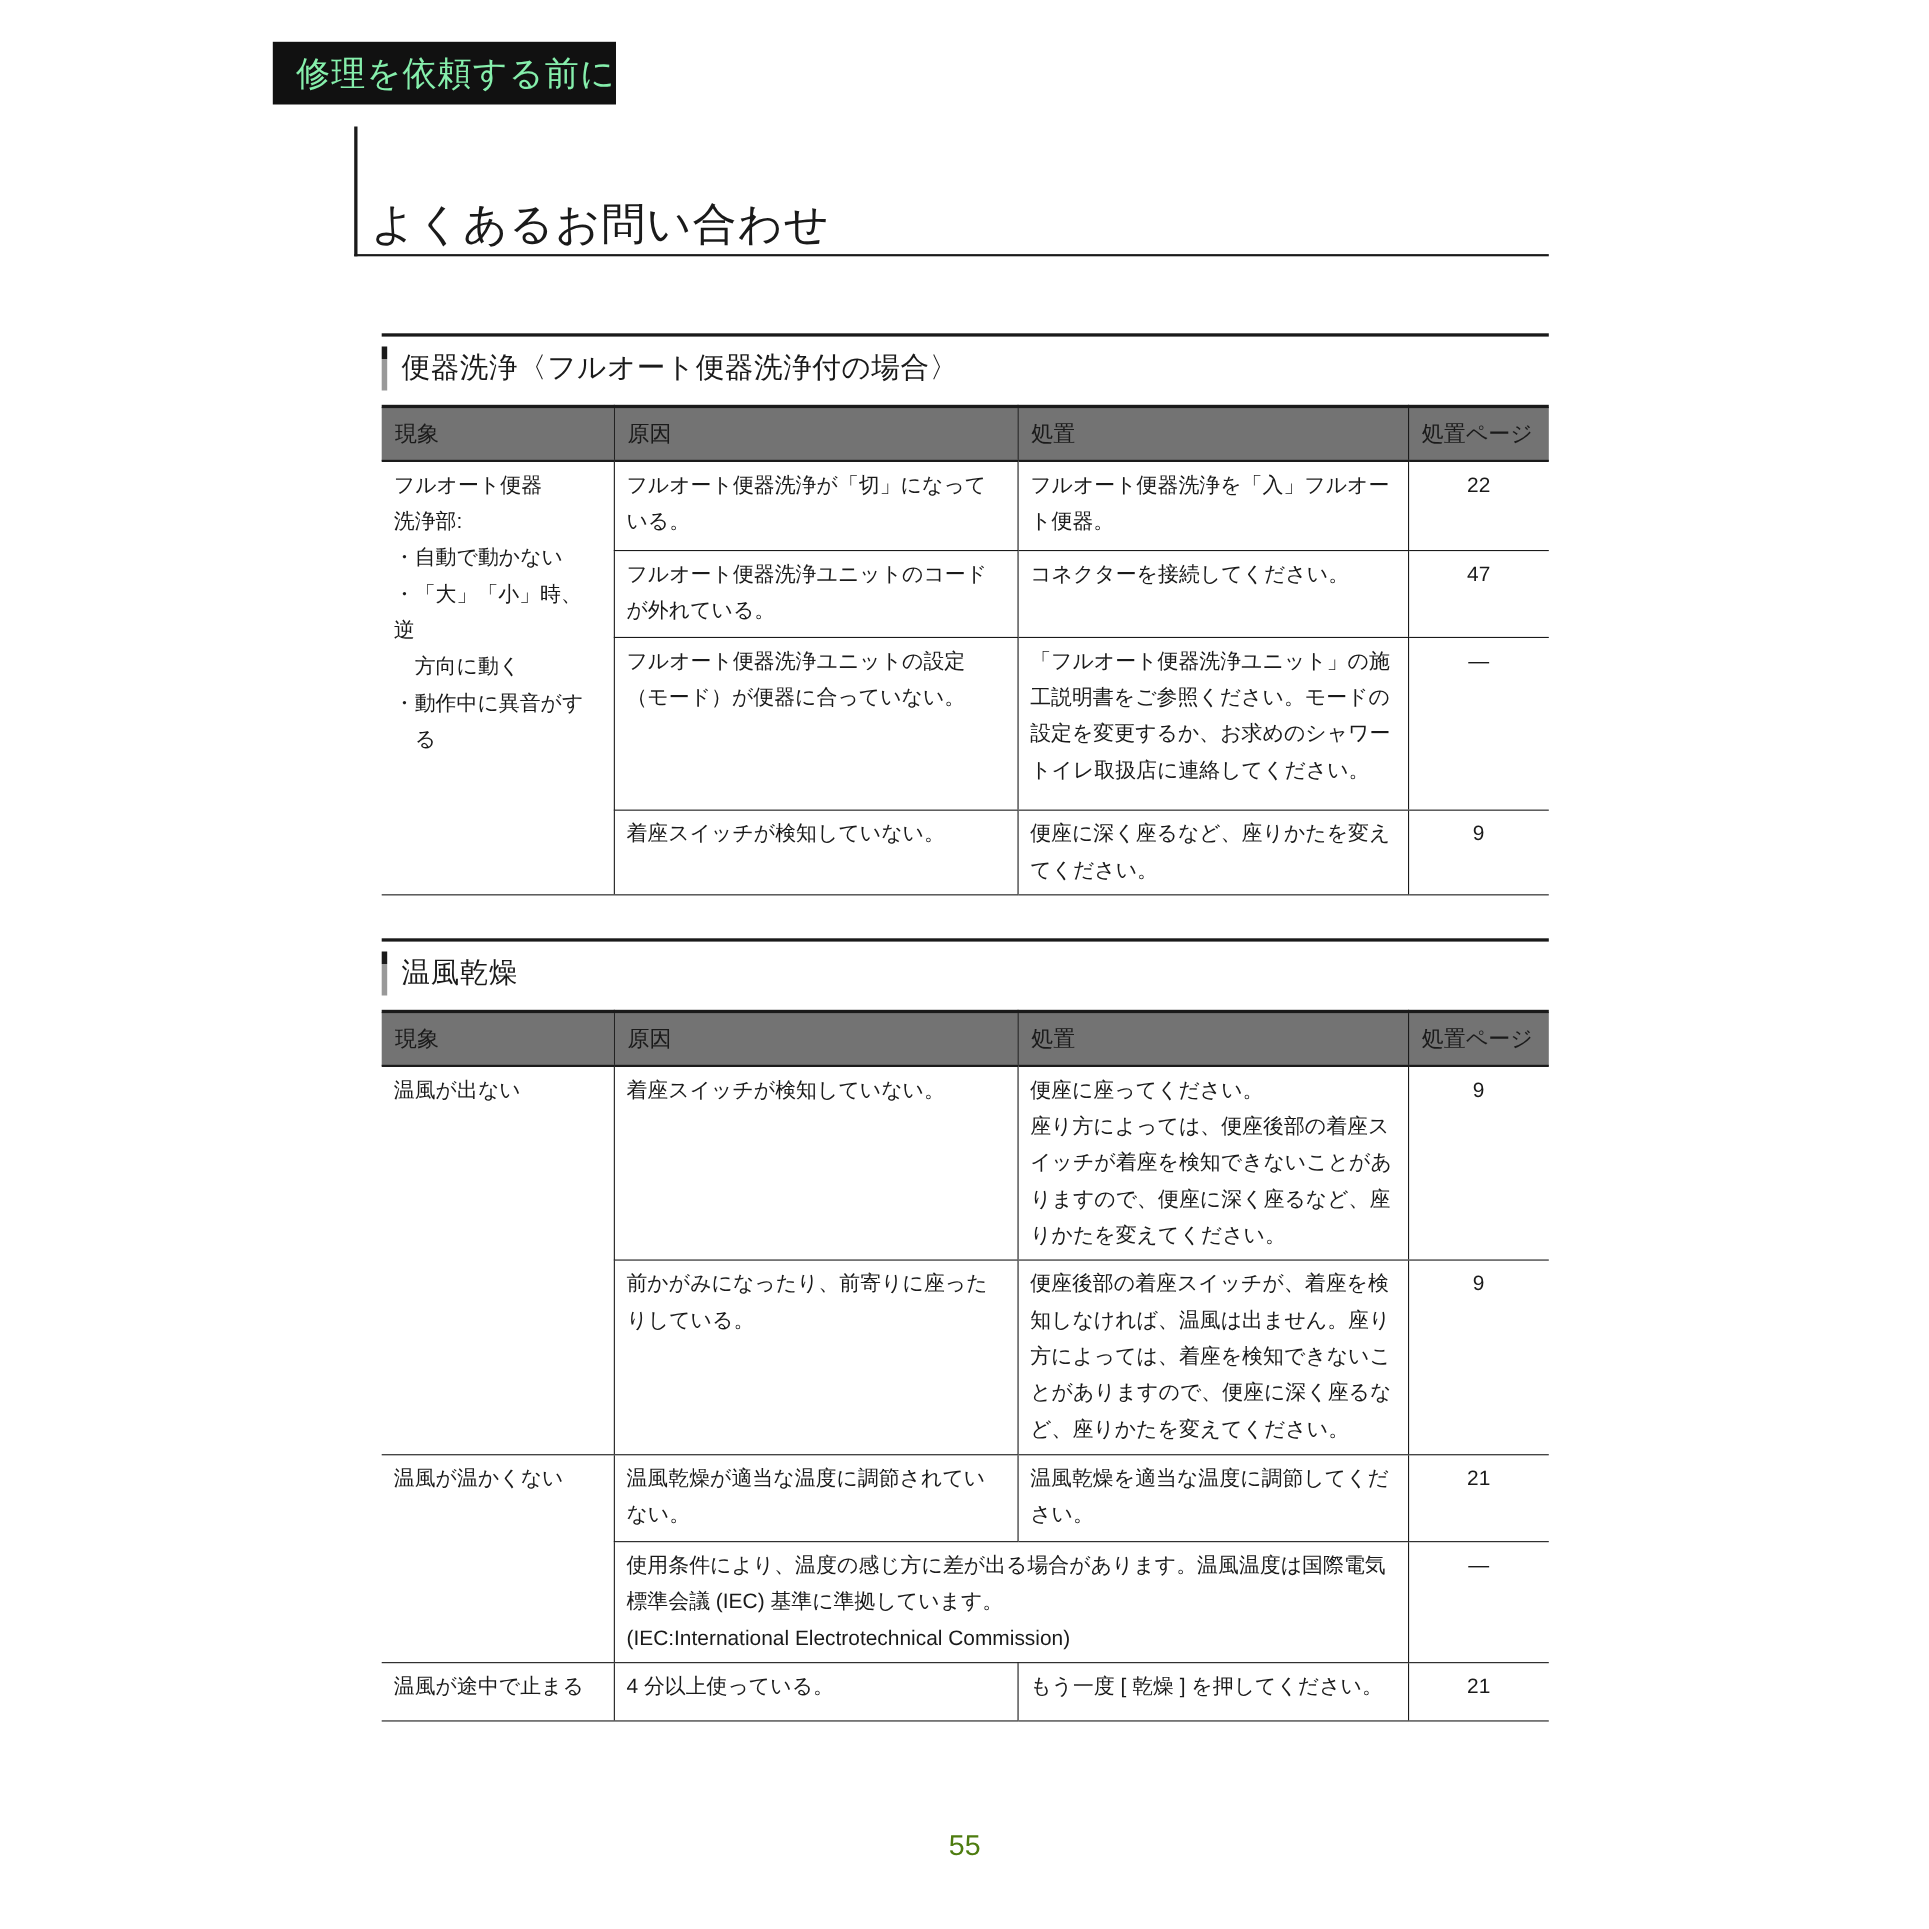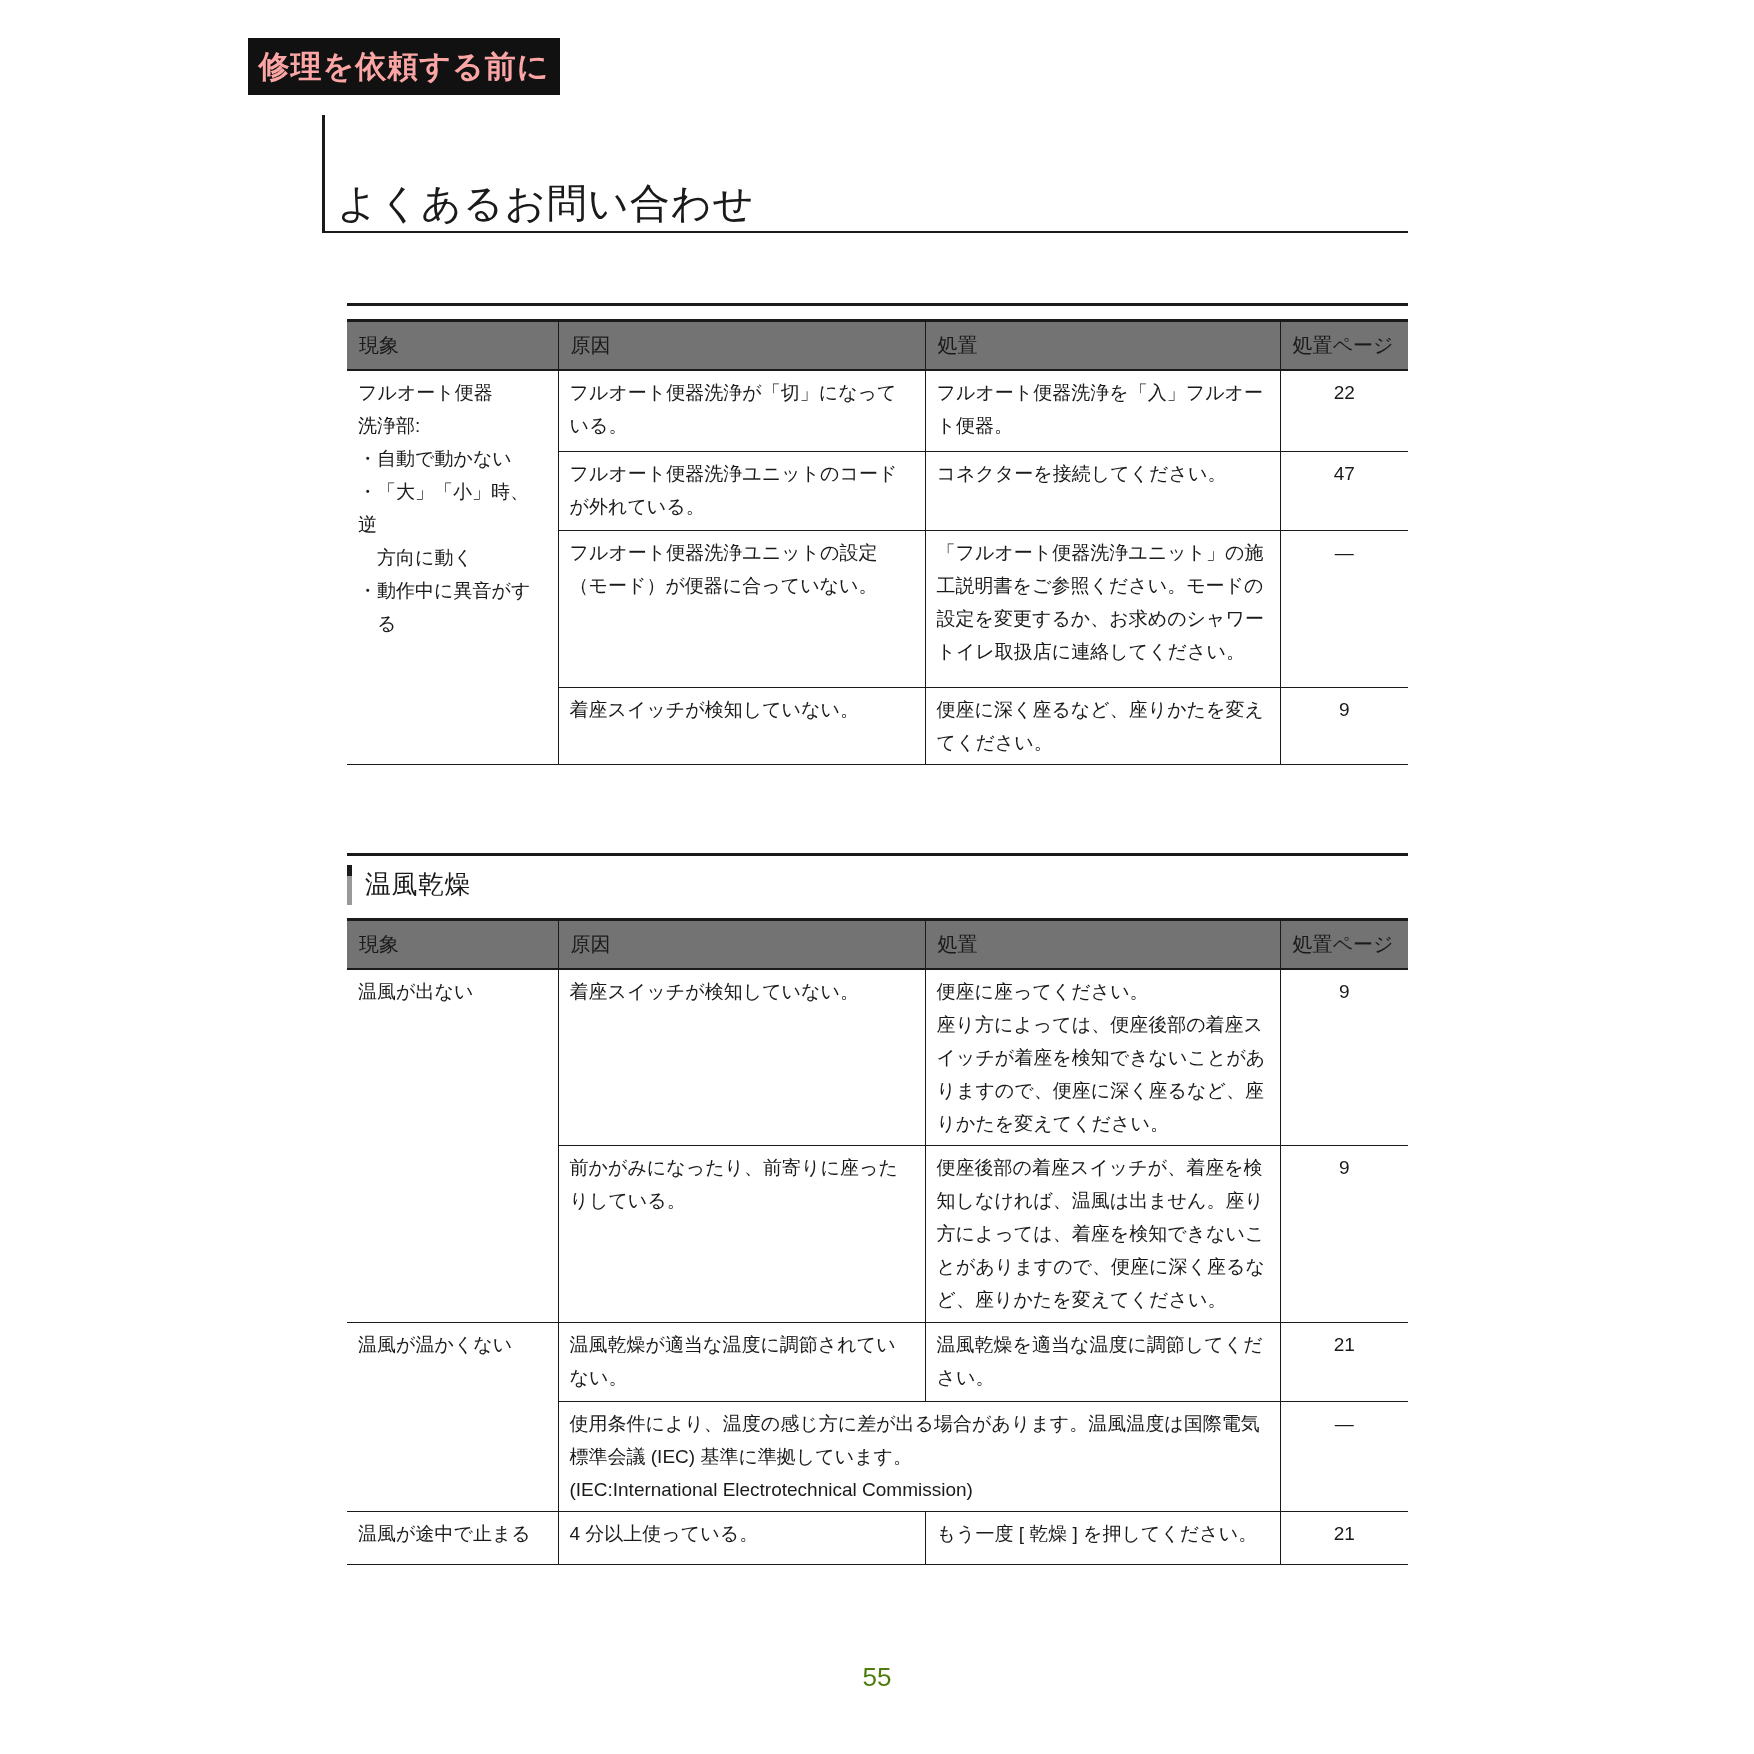--- a/index.html
+++ b/index.html
@@ -3,22 +3,22 @@
 <meta charset="utf-8">
 <style>
   html,body{margin:0;padding:0;background:#fff;}
   .page{
     position:relative;width:1754px;height:1754px;background:#ffffff;
     font-family:"Liberation Sans","DejaVu Sans",sans-serif;color:#1a1a1a;overflow:hidden;
   }
   
   .banner{
     position:absolute;left:248px;top:38px;width:312px;height:57px;
-    background:#111;color:#fca5a5;display:flex;align-items:center;justify-content:center;
-    font-size:31px;font-weight:bold;letter-spacing:1px;
+    background:#111;color:#86efac;display:flex;align-items:center;justify-content:flex-end;
+    font-size:31px;font-weight:normal;letter-spacing:1px;
   }
   
   .title-block{
     position:absolute;left:322px;top:115px;width:1083px;height:116px;
     border-left:3px solid #1a1a1a;border-bottom:2px solid #1a1a1a;
     display:flex;align-items:flex-end;
   }
   .title-text{font-size:40px;font-weight:500;padding:0 0 0 12px;letter-spacing:1px;}
   
   .section{position:absolute;left:347px;width:1061px;border-top:3px solid #1a1a1a;}
@@ -50,20 +50,24 @@
 
   <div class="banner">
     <span>修理を依頼する前に</span>
   </div>
 
   <div class="title-block">
     <span class="title-text">よくあるお問い合わせ</span>
   </div>
 
   <div class="section s1">
+    <div class="sec-head">
+      <div class="sec-bar"></div>
+      <div class="sec-title">便器洗浄〈フルオート便器洗浄付の場合〉</div>
+    </div>
     <table>
       <colgroup>
           <col class="c1">
           <col class="c2">
           <col class="c3">
           <col class="c4">
         </colgroup>
       <thead>
         <tr>
           <th>現象</th>

